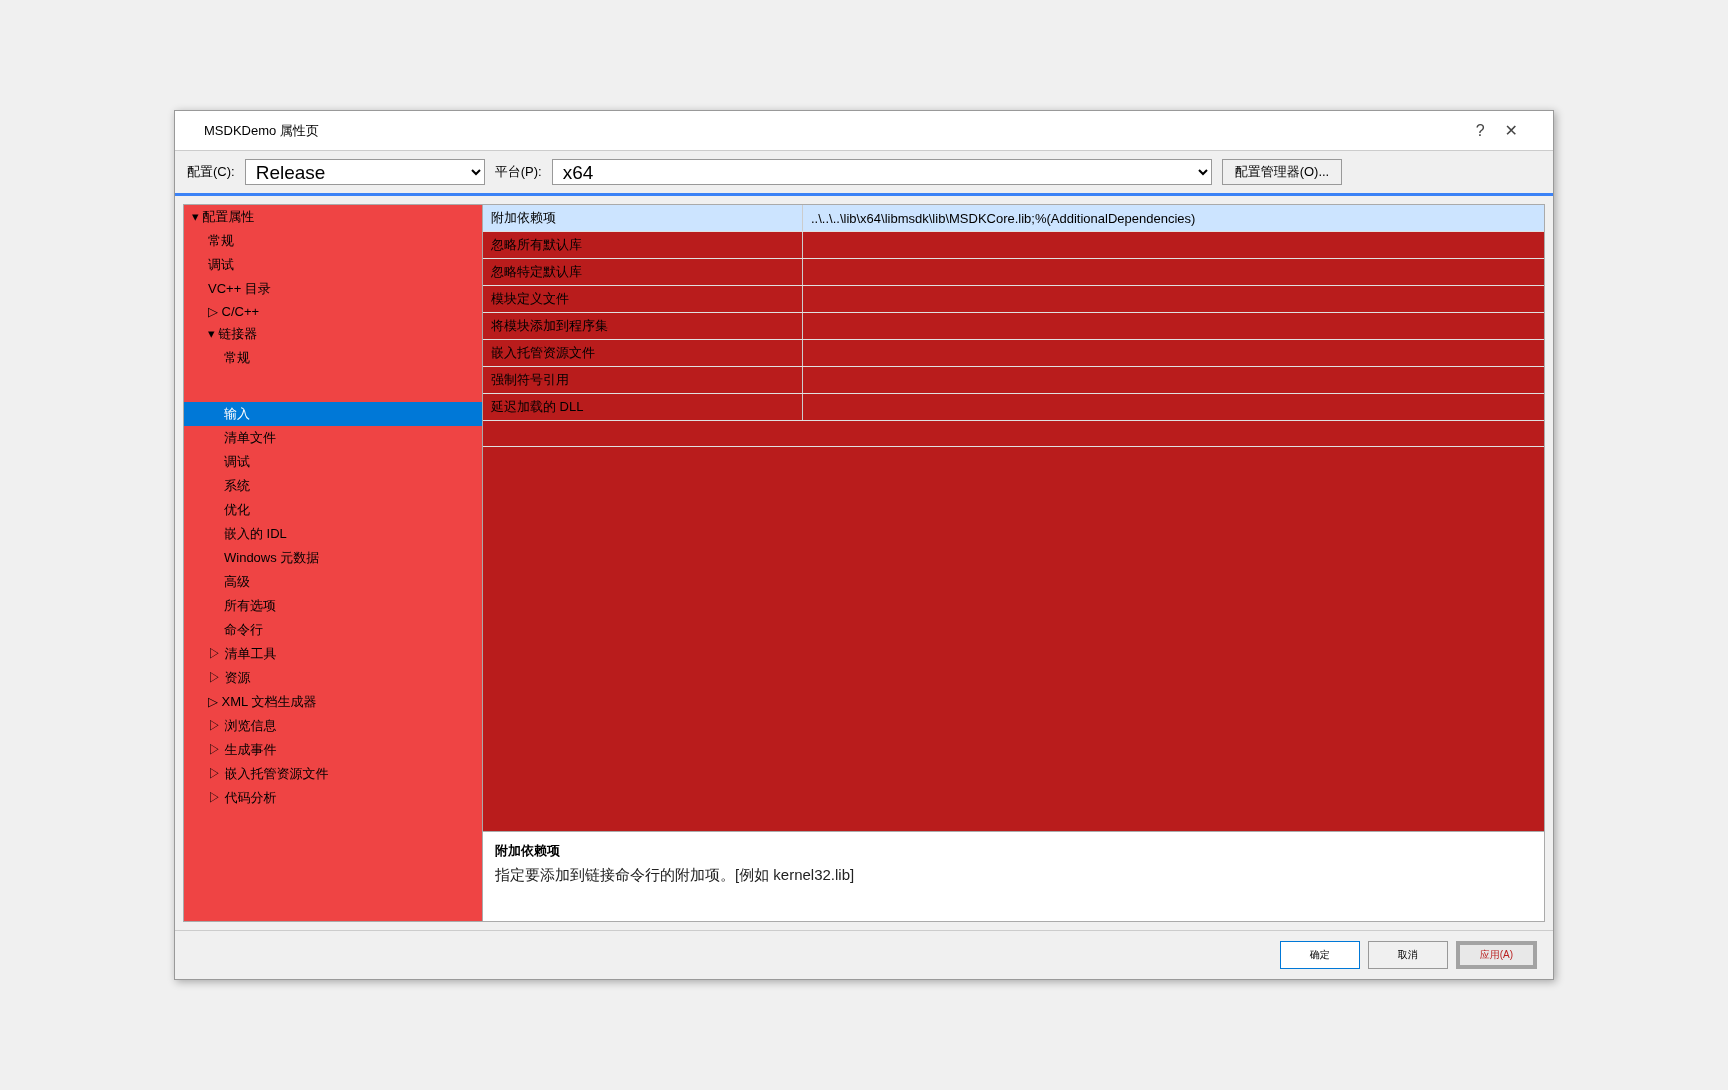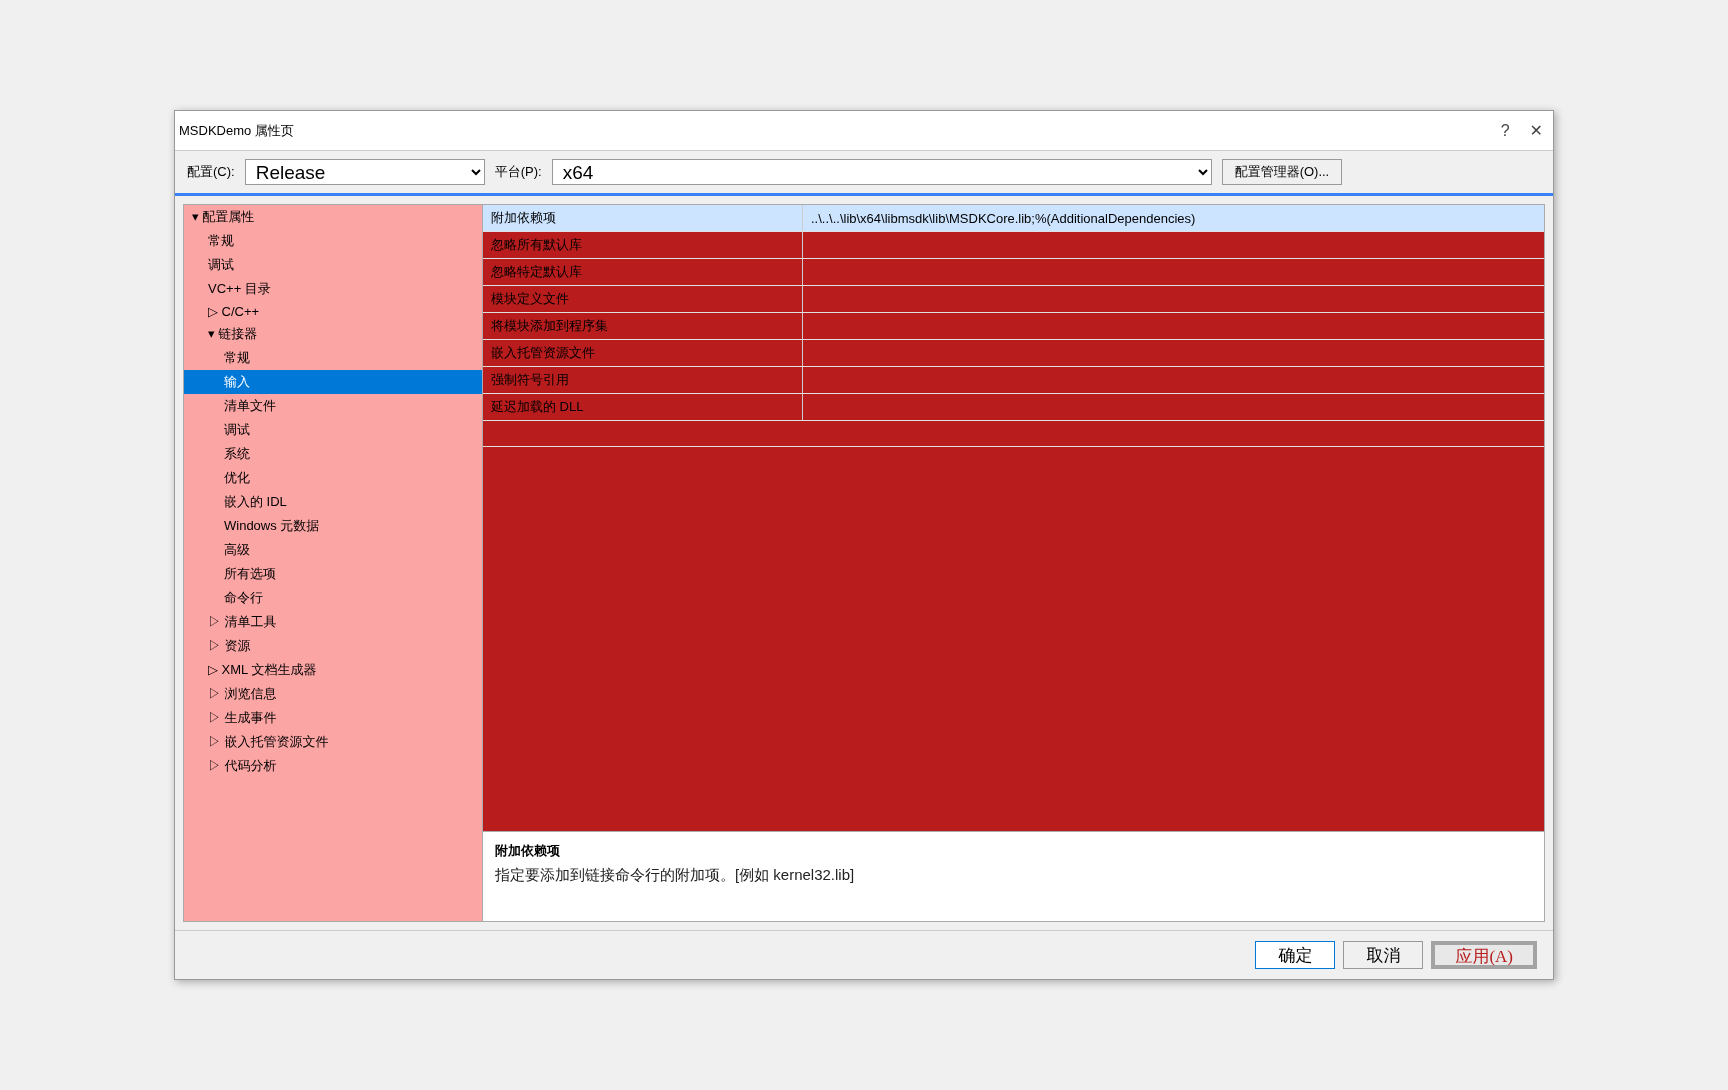--- a/index.html
+++ b/index.html
@@ -17,21 +17,21 @@
       border: 1px solid #999;
       box-shadow: 2px 2px 8px rgba(0,0,0,0.3);
       width: 1380px;
       min-height: 870px;
       display: flex;
       flex-direction: column;
     }
     .title-bar {
       background: #ffffff;
       border-bottom: 1px solid #ccc;
-      padding: 8px 4px;
+      padding: 8px 29px;
       display: flex;
       align-items: center;
       justify-content: space-between;
       height: 40px;
     }
     .title-text {
       font-size: 13px;
       color: #000;
     }
     .title-buttons {
@@ -85,33 +85,34 @@
       flex: 1;
       padding: 8px;
       gap: 0;
     }
 
     
     .tree-panel {
       width: 300px;
       min-width: 300px;
       border: 1px solid #aaa;
-      background: #fca5a5;
+      background: #ef4444;
       overflow-y: auto;
       font-size: 13px;
     }
     .tree-item {
       padding: 3px 8px;
       cursor: pointer;
       user-select: none;
       white-space: nowrap;
     }
     .tree-item.selected {
       background: #0078d7;
       color: #fff;
+      margin-top: 32px;
     }
     .tree-item.level-0 { padding-left: 8px; font-weight: normal; }
     .tree-item.level-1 { padding-left: 24px; }
     .tree-item.level-2 { padding-left: 40px; }
 
     
     .props-panel {
       flex: 1;
       border: 1px solid #aaa;
       border-left: none;
@@ -175,23 +176,23 @@
       gap: 8px;
       background: #f0f0f0;
       border-top: 1px solid #ccc;
     }
     .footer-btn {
       height: 28px;
       min-width: 80px;
       padding: 0 20px;
       border: 1px solid #999;
       background: #f0f0f0;
-      font-size: 17px;
-      cursor: pointer;
-      font-family: Liberation Serif, serif;
+      font-size: 10px;
+      cursor: pointer;
+      font-family: Liberation Sans, sans-serif;
     }
     .footer-btn.primary {
       background: #fff;
       border: 1px solid #0078d7;
     }
     .footer-btn.disabled {
       background: #e8e8e8;
       color: #b91c1c;
       border: 4px solid #a3a3a3;
       cursor: default;

